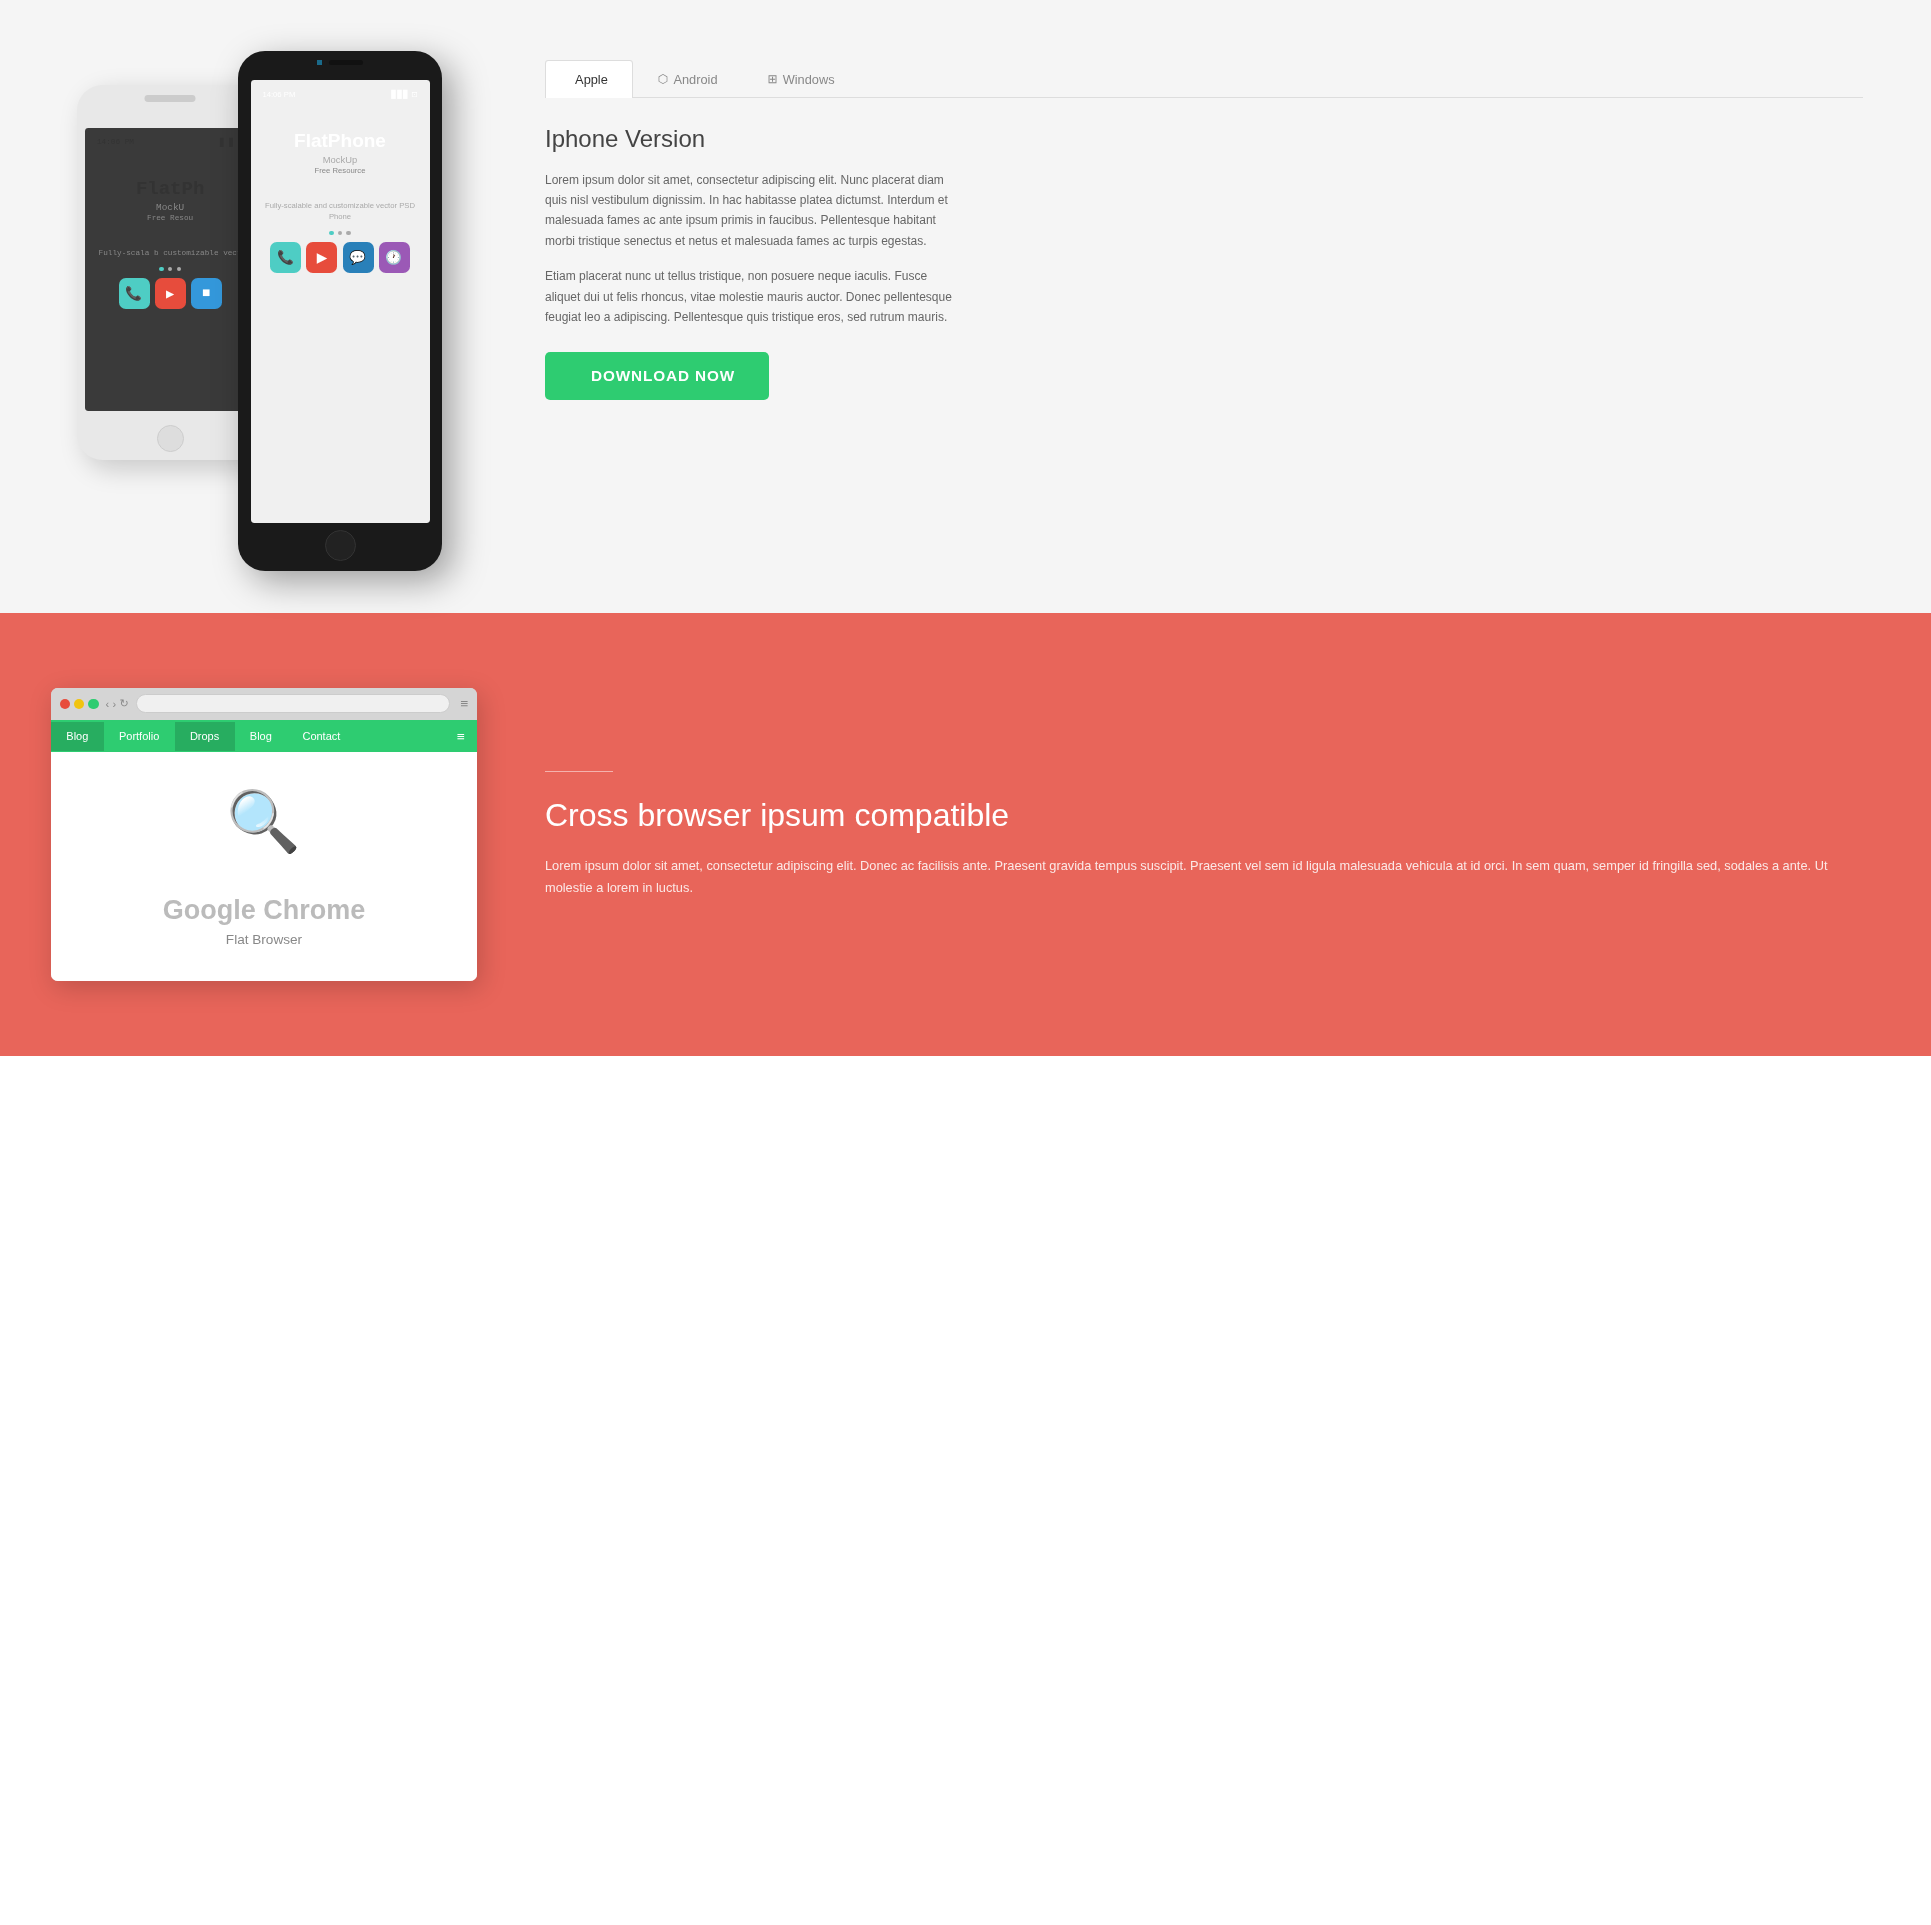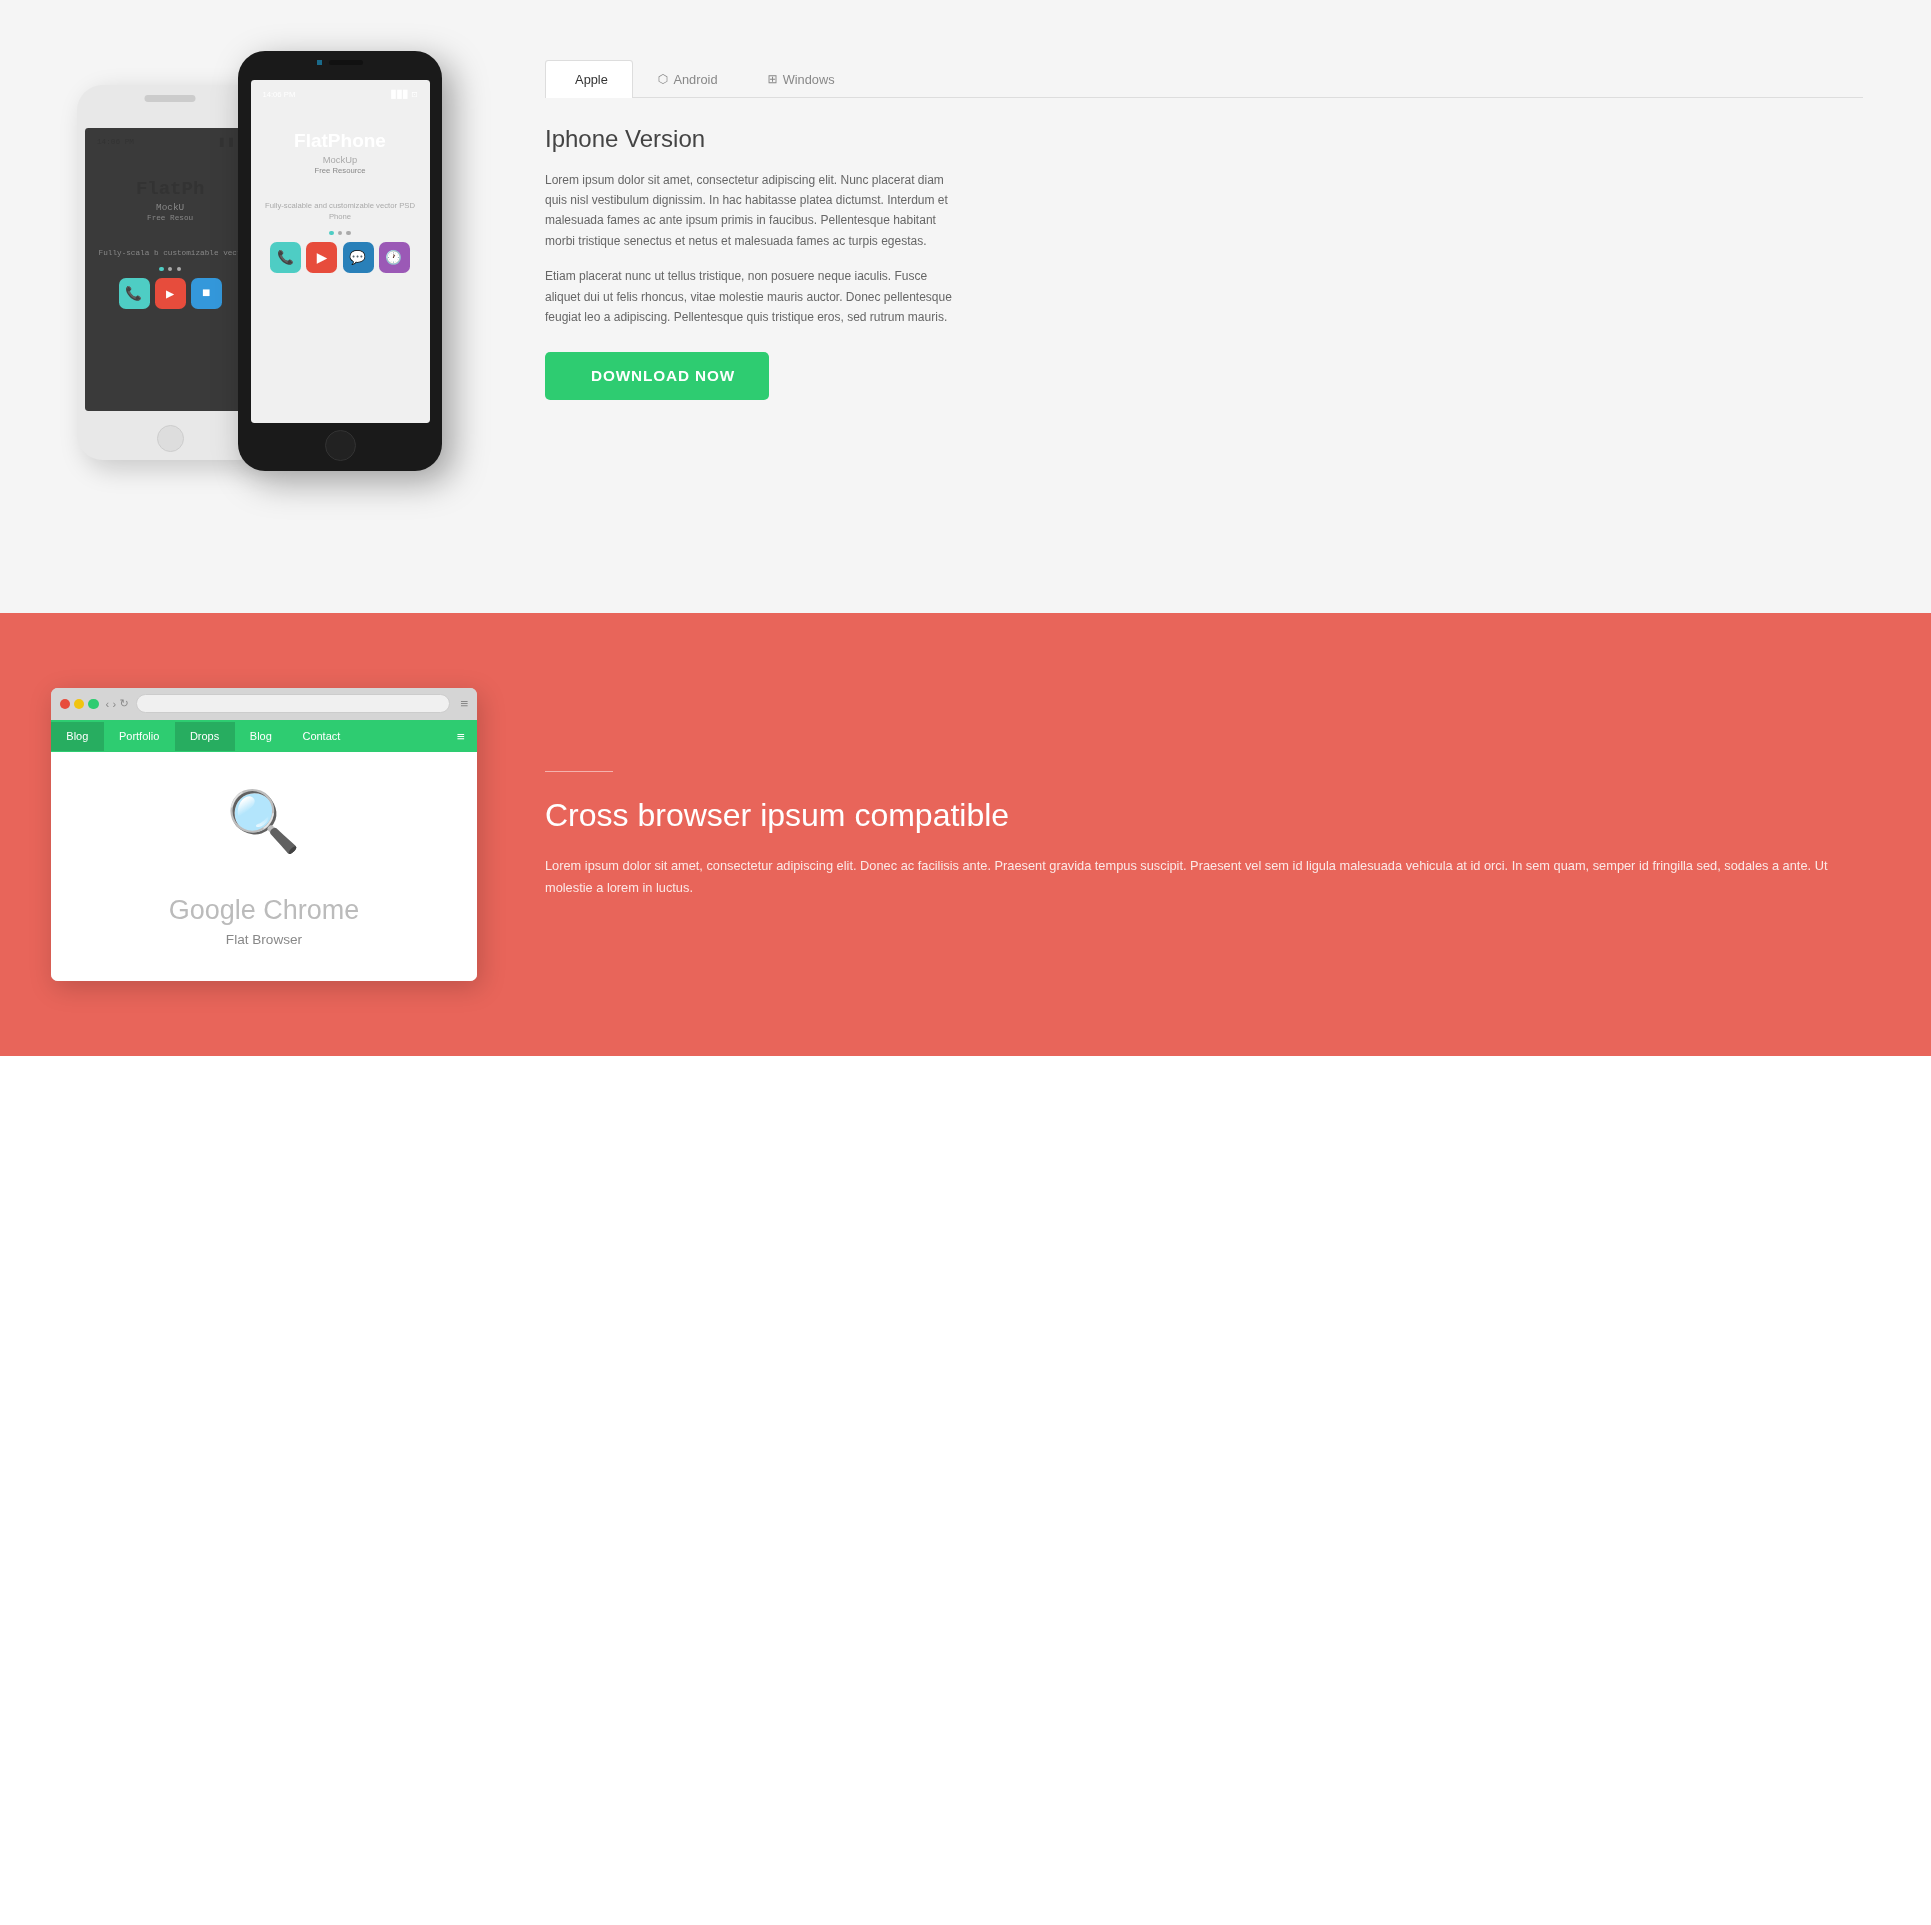--- a/index.html
+++ b/index.html
@@ -43,21 +43,21 @@
       align-items: center;
       padding: 8.5px 6.8px;
       overflow: hidden;
     }
     
     .phone-black {
       position: absolute;
       left: 187px;
       top: 0;
       width: 204px;
-      height: 420px;
+      height: 520px;
       background: #1a1a1a;
       border-radius: 27px;
       box-shadow: 10.2px 10.2px 34px rgba(0,0,0,0.35);
       display: flex;
       flex-direction: column;
       align-items: center;
     }
     .phone-black-screen {
       width: 179px;
       margin: 12px 0 0 0;
@@ -306,21 +306,21 @@
       align-items: center;
       justify-content: center;
     }
     .browser-search-icon {
       font-size: 60px;
       margin-bottom: 13.6px;
     }
     .browser-app-title {
       font-size: 27px;
       color: #bbb;
-      font-weight: 400;
+      font-weight: 700;
       margin-bottom: 6.8px;
       margin-top: 24px;
     }
     .browser-app-subtitle {
       font-size: 13.6px;
       color: #888;
       font-weight: 400;
     }
 
     

